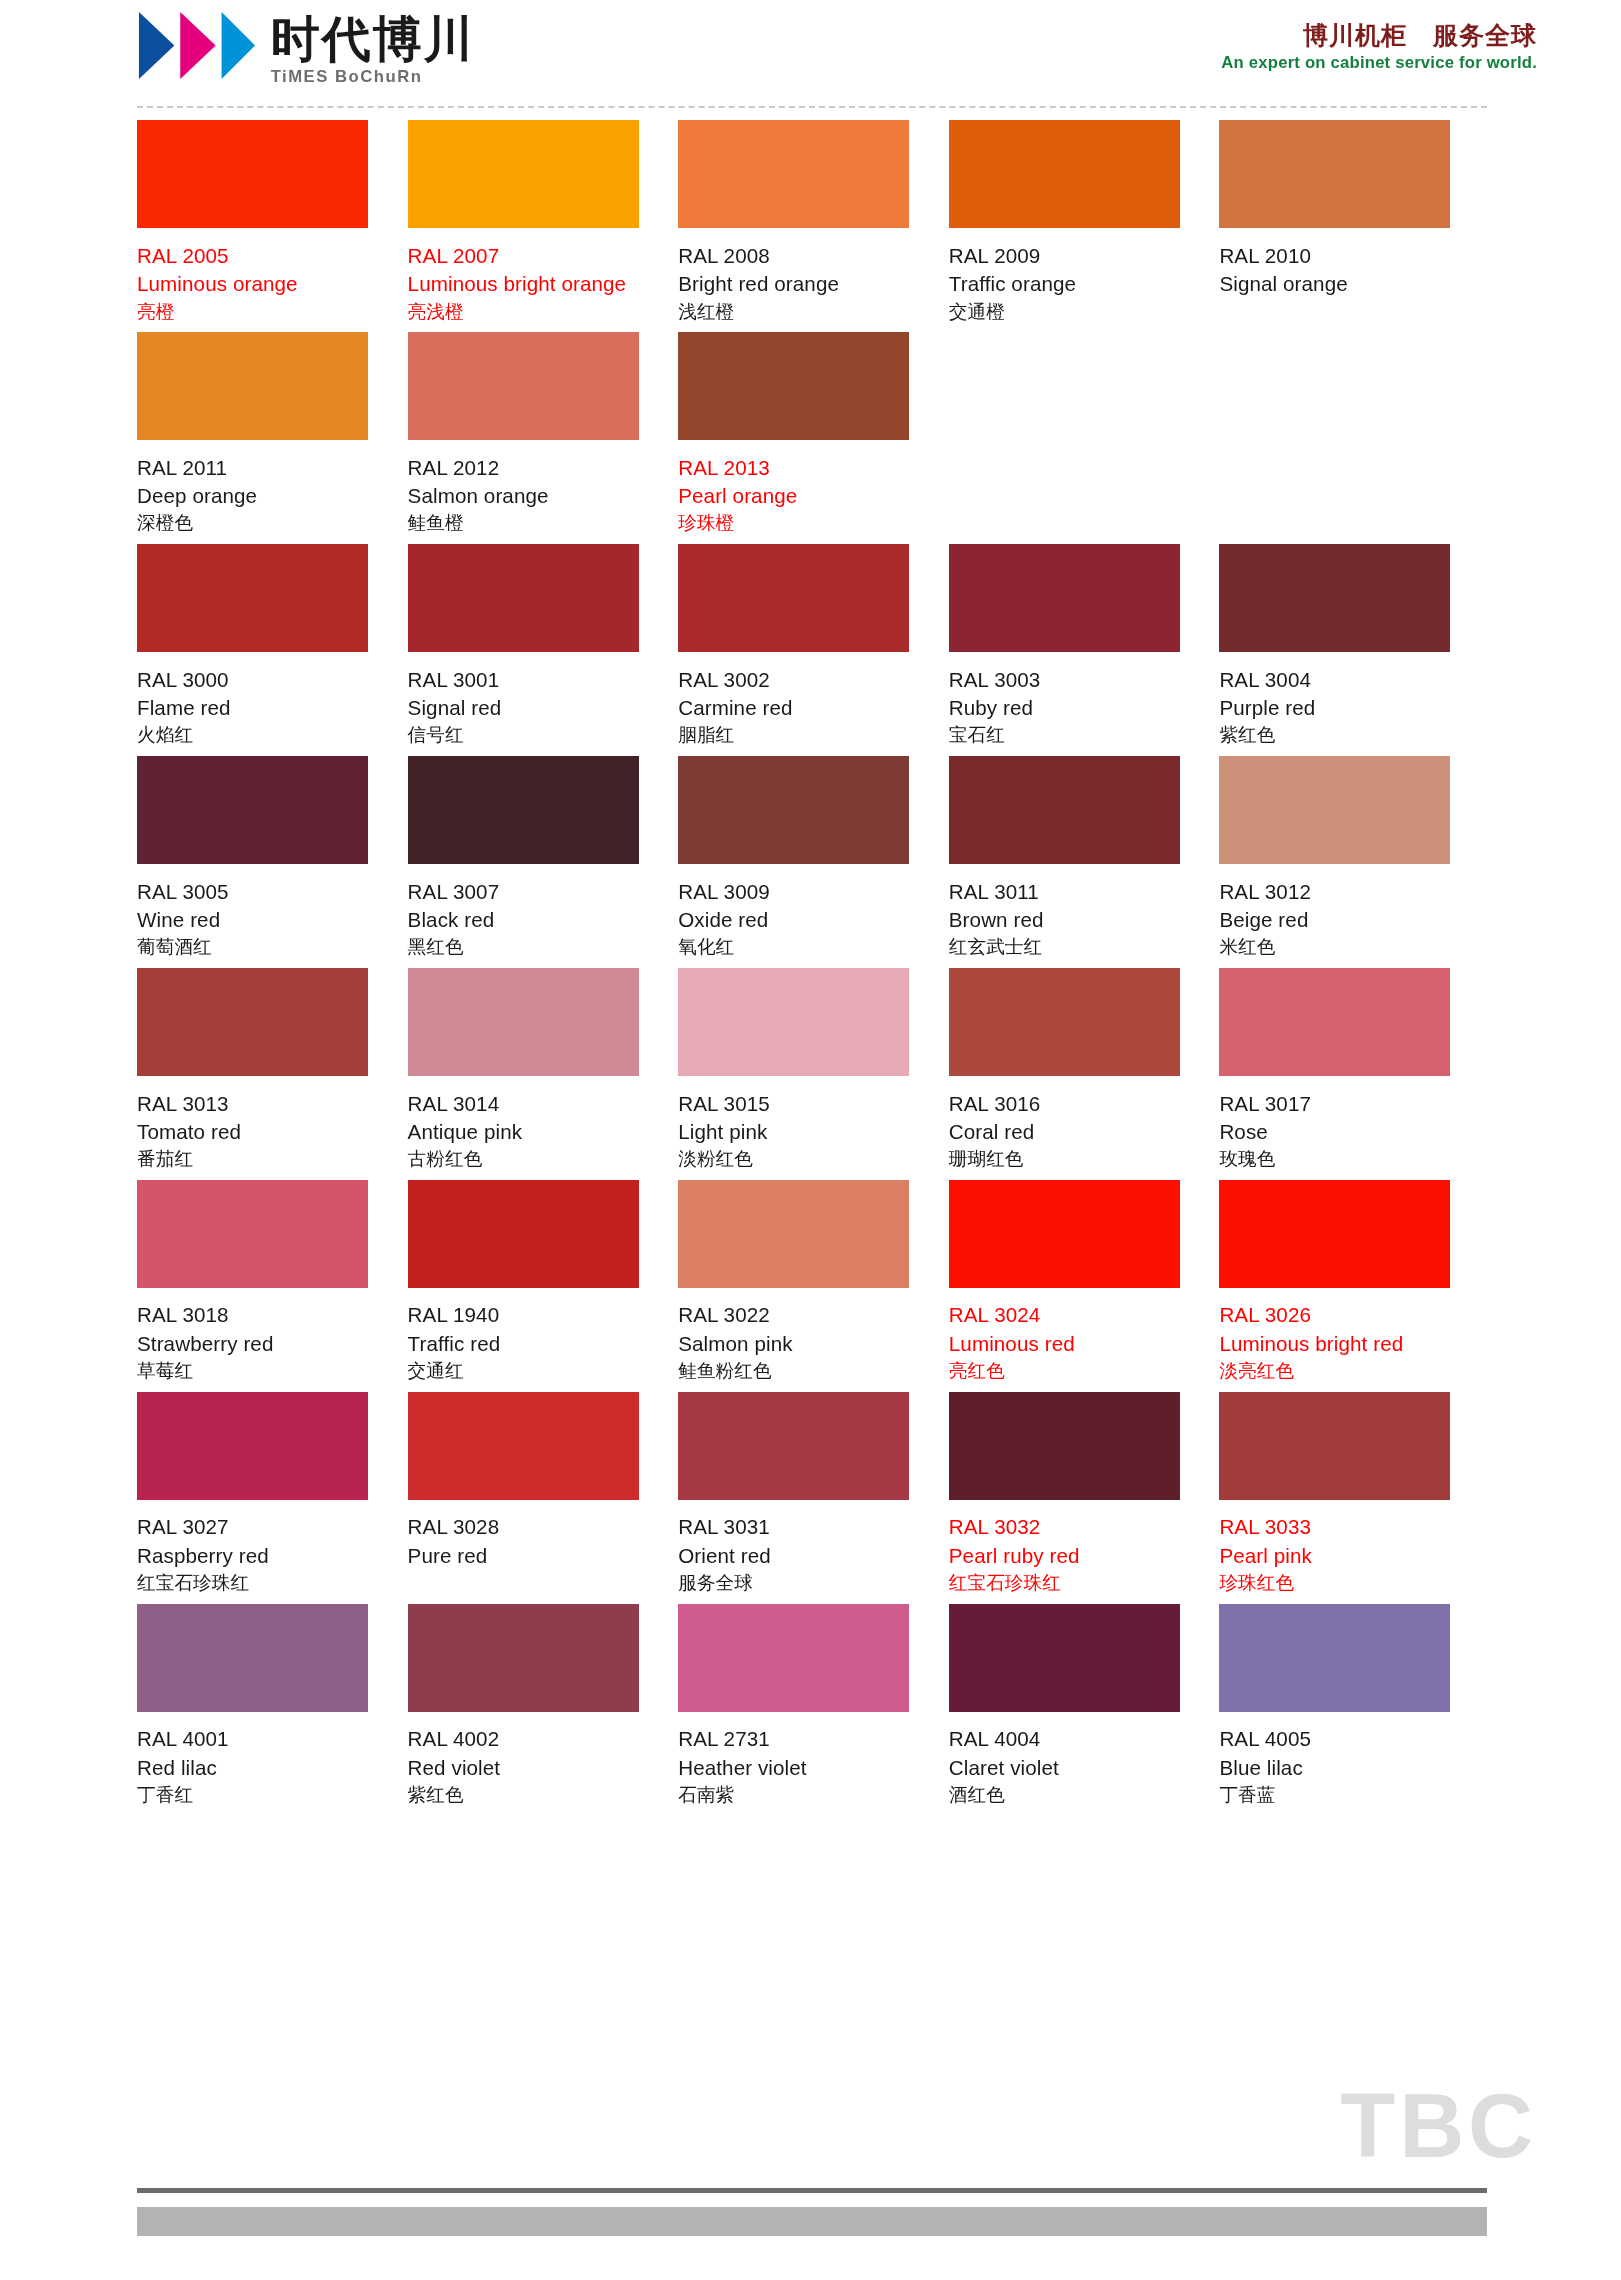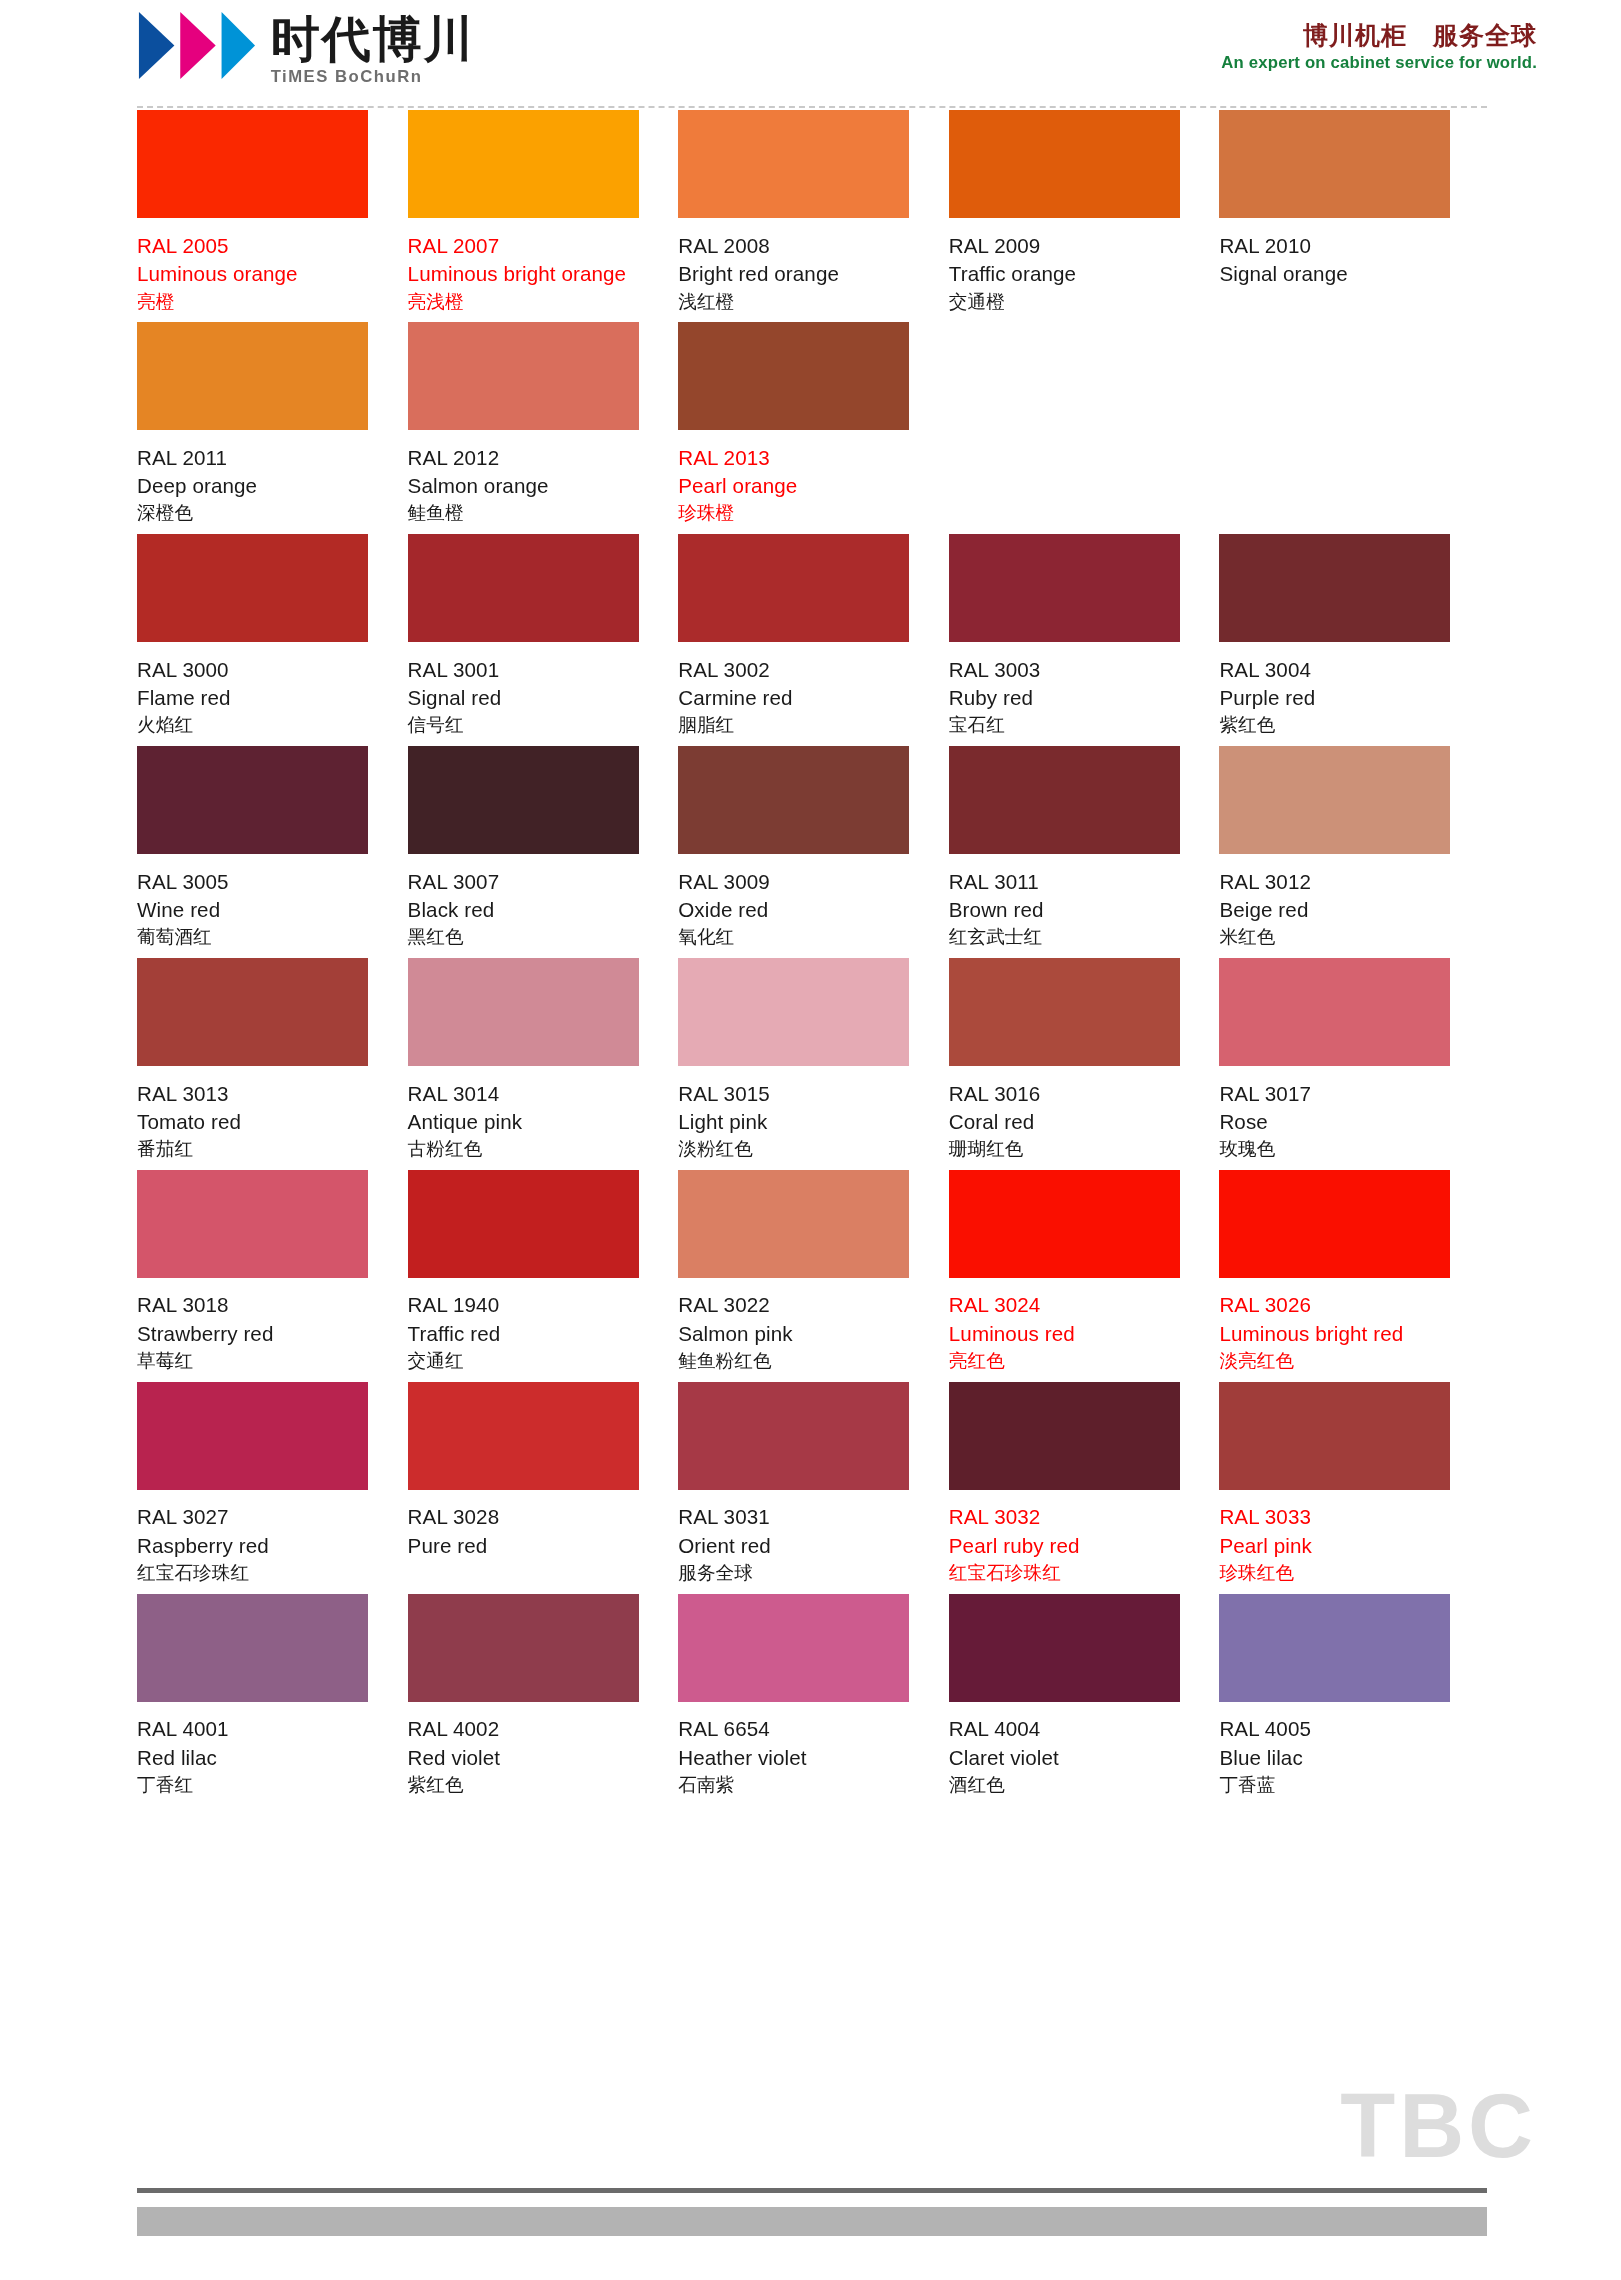--- a/index.html
+++ b/index.html
@@ -100,21 +100,21 @@
     top: 106px;
     width: 1350px;
     height: 0;
     border-top: 2.9px dashed #c9c9c9;
   }
 
   
   .grid {
     position: absolute;
     left: 137px;
-    top: 110px;
+    top: 120px;
     width: 1353px;
   }
 
   .row {
     display: flex;
     width: 1353px;
     margin-bottom: 7.8px;
   }
 
   .cell {
@@ -500,21 +500,21 @@
           <div class="swatch" style="background: rgb(143, 60, 76);"></div>
           <div class="labels">
             <div class="lbl">RAL 4002</div>
             <div class="lbl">Red violet</div>
             <div class="lbl cn">紫红色</div>
           </div>
         </div>
         <div class="cell">
           <div class="swatch" style="background: rgb(205, 91, 142);"></div>
           <div class="labels">
-            <div class="lbl">RAL 6654</div>
+            <div class="lbl">RAL 2731</div>
             <div class="lbl">Heather violet</div>
             <div class="lbl cn">石南紫</div>
           </div>
         </div>
         <div class="cell">
           <div class="swatch" style="background: rgb(102, 27, 56);"></div>
           <div class="labels">
             <div class="lbl">RAL 4004</div>
             <div class="lbl">Claret violet</div>
             <div class="lbl cn">酒红色</div>

